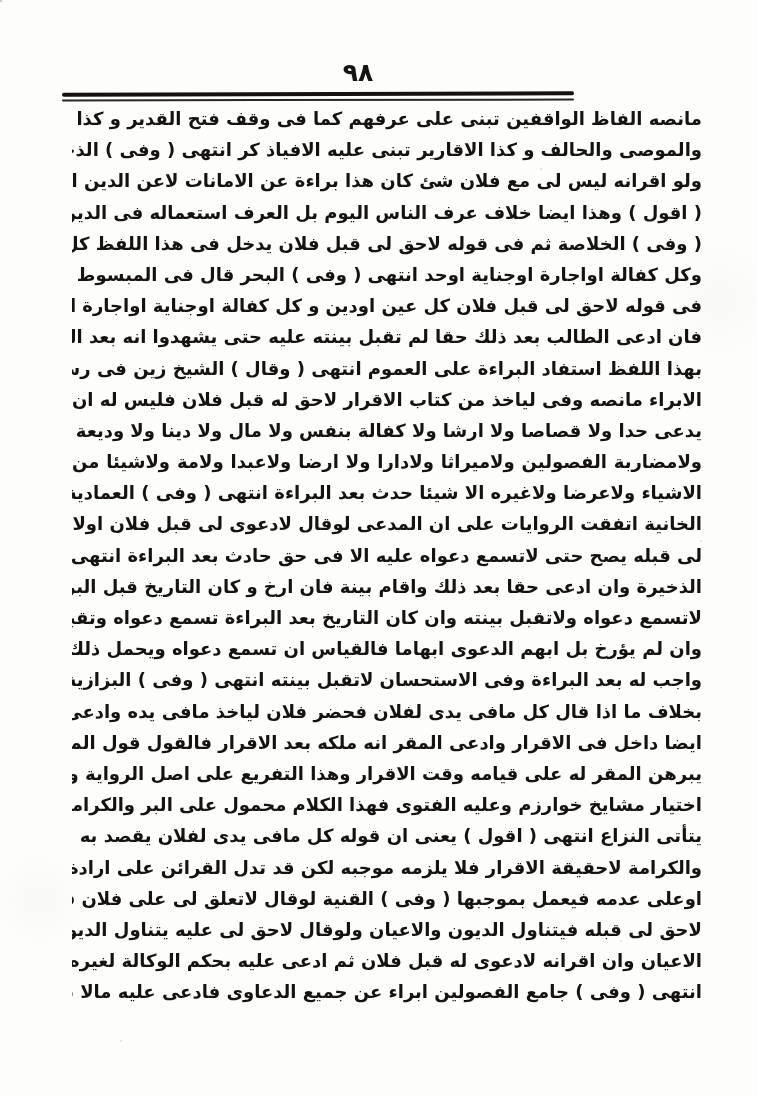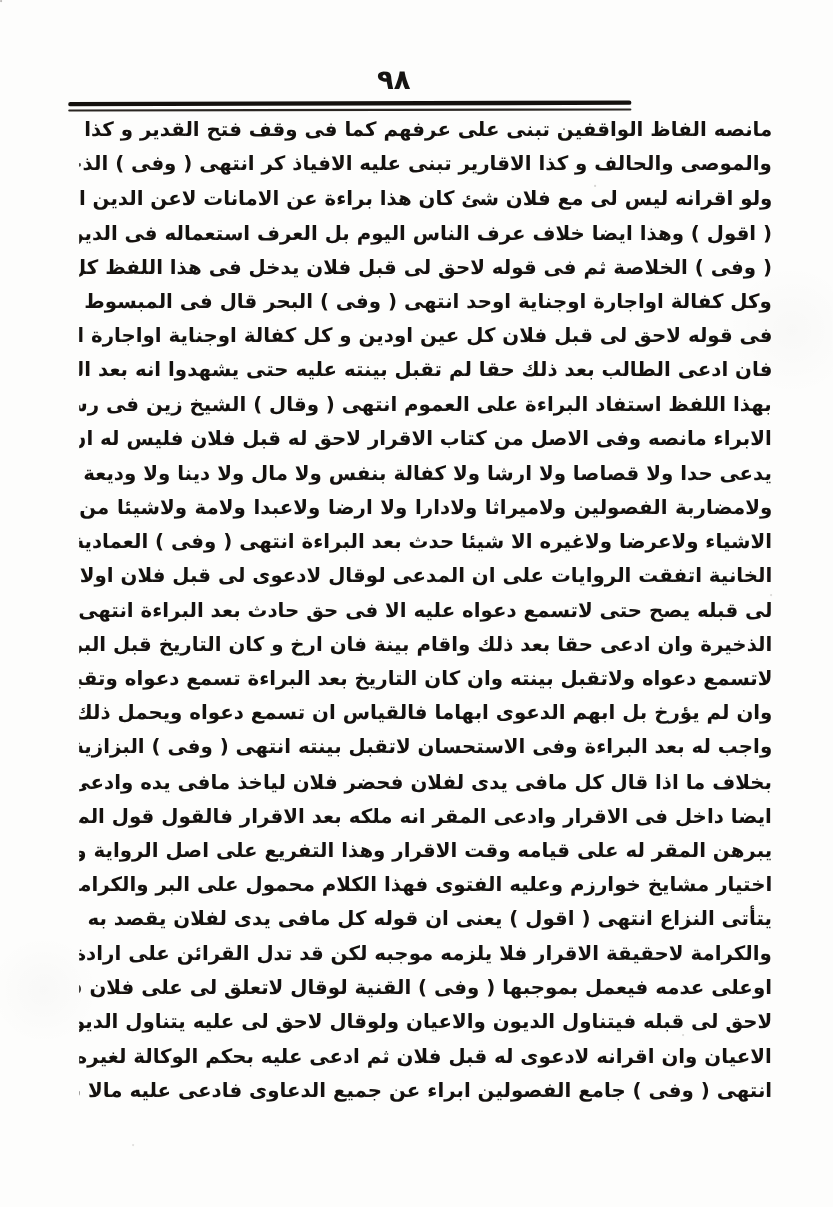--- a/index.html
+++ b/index.html
@@ -100,21 +100,21 @@
   <div class="text-block">
       <div class="text-line">مانصه الفاظ الواقفين تبنى على عرفهم كما فى وقف فتح القدير و كذا لفظ الناذر</div>
       <div class="text-line">والموصى والحالف و كذا الاقارير تبنى عليه الافياذ كر انتهى ( وفى ) الذخيرة</div>
       <div class="text-line">ولو اقرانه ليس لى مع فلان شئ كان هذا براءة عن الامانات لاعن الدين انتهى</div>
       <div class="text-line">( اقول ) وهذا ايضا خلاف عرف الناس اليوم بل العرف استعماله فى الدين</div>
       <div class="text-line">( وفى ) الخلاصة ثم فى قوله لاحق لى قبل فلان يدخل فى هذا اللفظ كل عين ودين</div>
       <div class="text-line">وكل كفالة اواجارة اوجناية اوحد انتهى ( وفى ) البحر قال فى المبسوط ويدخل</div>
       <div class="text-line">فى قوله لاحق لى قبل فلان كل عين اودين و كل كفالة اوجناية اواجارة اوحد</div>
       <div class="text-line">فان ادعى الطالب بعد ذلك حقا لم تقبل بينته عليه حتى يشهدوا انه بعد البراءة لانه</div>
       <div class="text-line">بهذا اللفظ استفاد البراءة على العموم انتهى ( وقال ) الشيخ زين فى رسالته فى</div>
-      <div class="text-line">الابراء مانصه وفى الاصل من كتاب الاقرار لاحق له قبل فلان فليس له ان</div>
+      <div class="text-line">الابراء مانصه وفى لياخذ من كتاب الاقرار لاحق له قبل فلان فليس له ان</div>
       <div class="text-line">يدعى حدا ولا قصاصا ولا ارشا ولا كفالة بنفس ولا مال ولا دينا ولا وديعة ولا عارية</div>
       <div class="text-line">ولامضاربة الفصولين ولاميراثا ولادارا ولا ارضا ولاعبدا ولامة ولاشيئا من</div>
       <div class="text-line">الاشياء ولاعرضا ولاغيره الا شيئا حدث بعد البراءة انتهى ( وفى ) العمادية عن</div>
       <div class="text-line">الخانية اتفقت الروايات على ان المدعى لوقال لادعوى لى قبل فلان اولاخصومة</div>
       <div class="text-line">لى قبله يصح حتى لاتسمع دعواه عليه الا فى حق حادث بعد البراءة انتهى (وفى)</div>
       <div class="text-line">الذخيرة وان ادعى حقا بعد ذلك واقام بينة فان ارخ و كان التاريخ قبل البراءة</div>
       <div class="text-line">لاتسمع دعواه ولاتقبل بينته وان كان التاريخ بعد البراءة تسمع دعواه وتقبل بينته</div>
       <div class="text-line">وان لم يؤرخ بل ابهم الدعوى ابهاما فالقياس ان تسمع دعواه ويحمل ذلك على حق</div>
       <div class="text-line">واجب له بعد البراءة وفى الاستحسان لاتقبل بينته انتهى ( وفى ) البزازية وهذا</div>
       <div class="text-line">بخلاف ما اذا قال كل مافى يدى لفلان فحضر فلان لياخذ مافى يده وادعى ان هذا</div>

